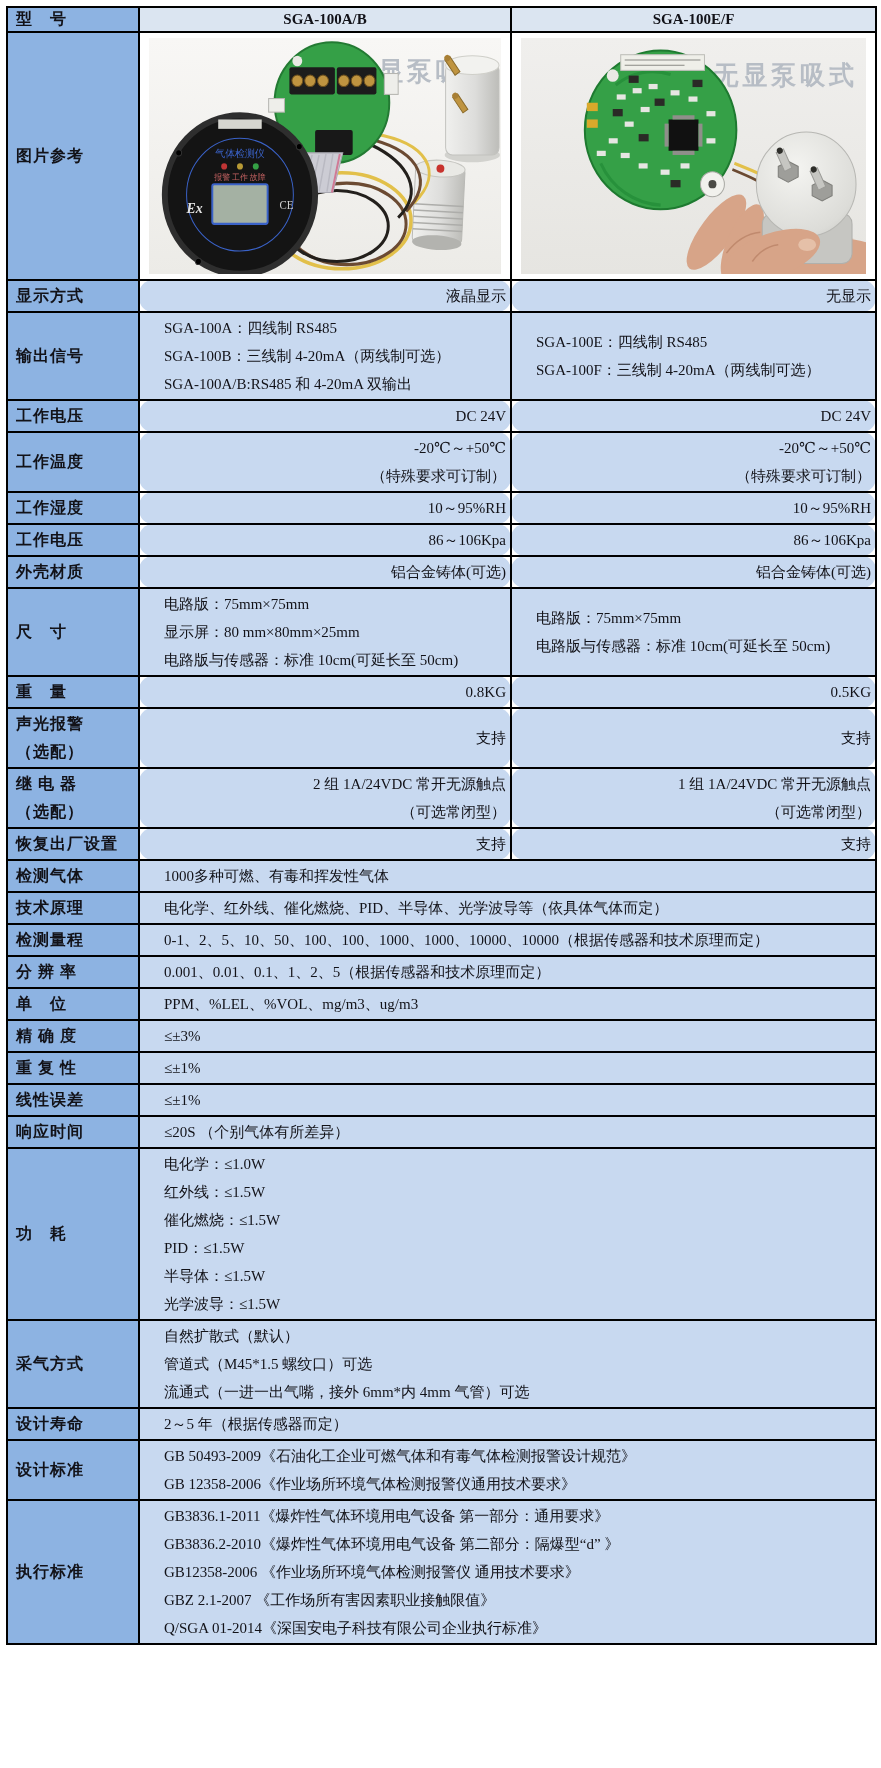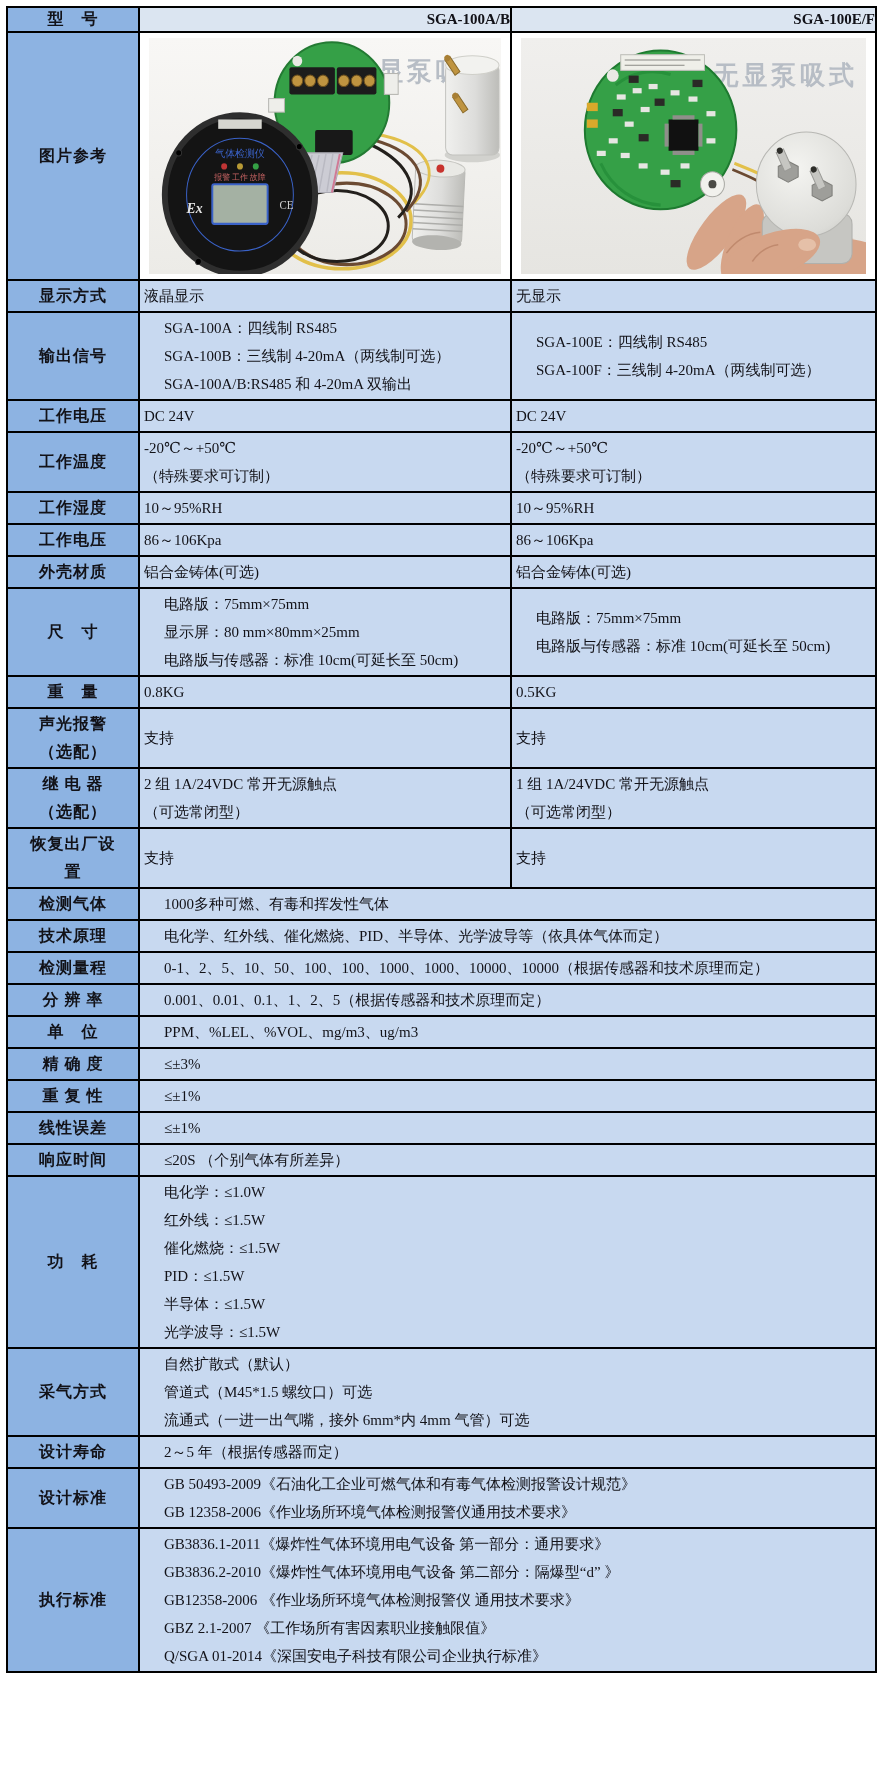--- a/index.html
+++ b/index.html
@@ -12,29 +12,29 @@
   html,body{margin:0;padding:0;background:#fff;}
   .page{
     width:881px;height:1768px;box-sizing:border-box;overflow:hidden;
     padding:6px 6px 0 6px;background:#fff;color:var(--text);
     font-family:"Liberation Serif","DejaVu Serif",serif;
   }
   table.spec{border-collapse:collapse;width:869px;table-layout:fixed;}
   col.c-label{width:132px;} col.c-left{width:372px;} col.c-right{width:365px;}
   td,th{border:2px solid var(--border);vertical-align:middle;box-sizing:border-box;}
   th.hdr-label,td.lbl{
-    background:var(--label-bg);text-align:center;font-weight:bold;
-    font-size:16px;padding:1px 16px;letter-spacing:1px;
+    background:var(--label-bg);text-align:left;font-weight:bold;
+    font-size:16px;padding:1px 8px;letter-spacing:1px;
   }
   th.hdr-model{
-    background:var(--header-bg);text-align:right;font-weight:bold;
+    background:var(--header-bg);text-align:center;font-weight:bold;
     font-size:15px;height:18px;padding:0;
   }
   td.val{background:var(--cell-bg);font-size:15px;padding:1px 4px;}
-  td.val.align-center{text-align:left;}
+  td.val.align-center{text-align:right;border-radius:14px;}
   td.val.align-left{text-align:left;padding-left:24px;}
   .cell-line{line-height:28px;white-space:nowrap;overflow:visible;}
   td.lbl .cell-line{line-height:28px;white-space:normal;}
   td.photo-cell{background:#ffffff;height:248px;padding:5px 9px;}
   td.photo-cell svg{display:block;width:100%;height:236px;}
   .wm{font-size:25px;letter-spacing:4px;fill:var(--watermark);font-weight:bold;
       font-family:"Liberation Sans","DejaVu Sans",sans-serif;}
 </style>
 </head>
 <body>

